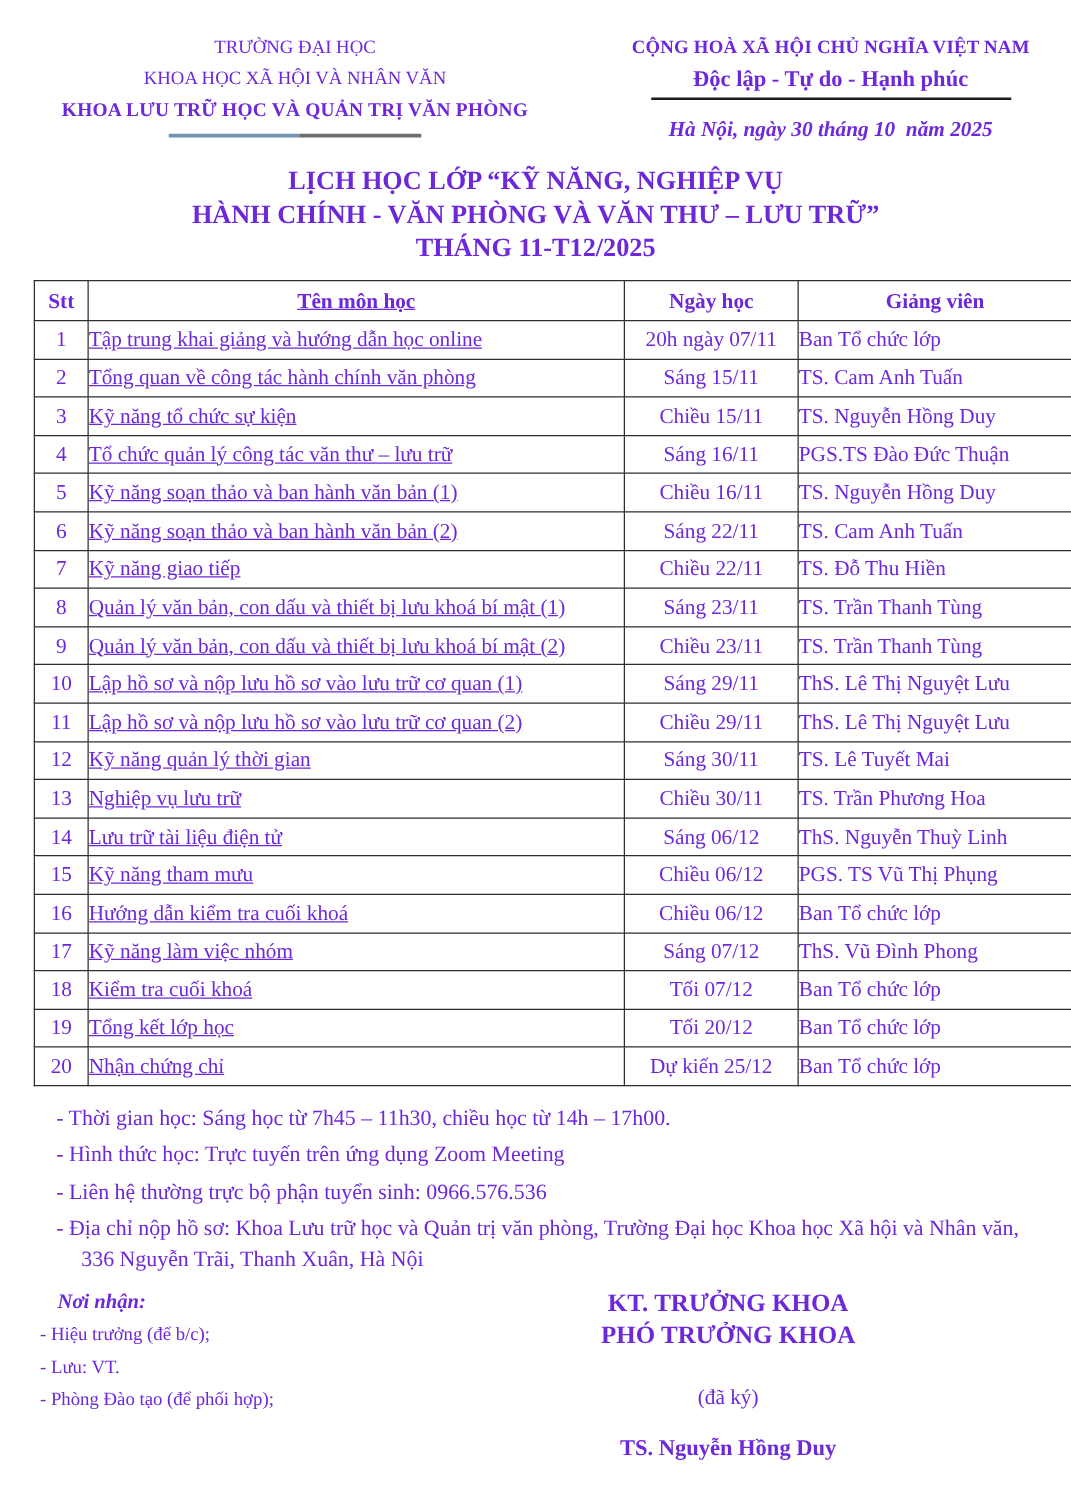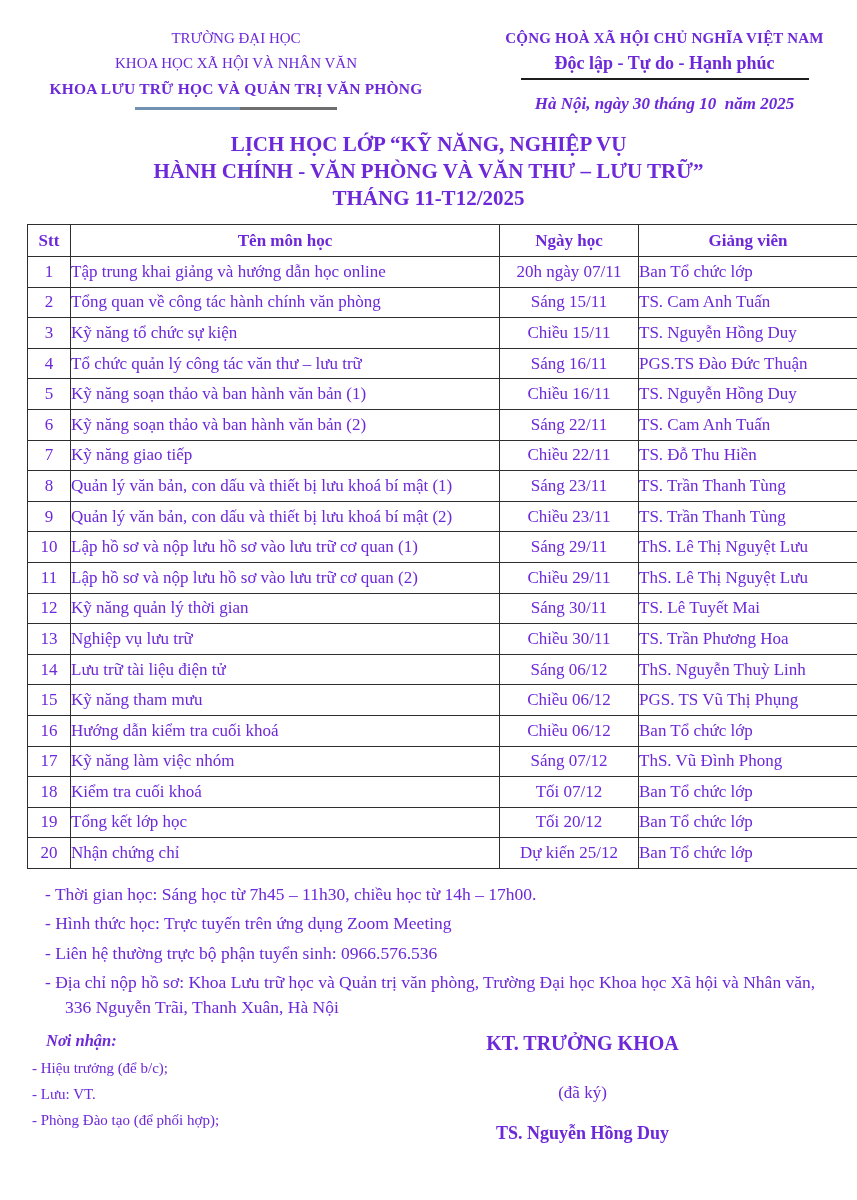--- a/index.html
+++ b/index.html
@@ -35,21 +35,21 @@
     font-size:17px;
   }
   table.schedule th,table.schedule td{
     border:1px solid #2e2e2e;
     padding:0;
     overflow:hidden;white-space:nowrap;
   }
   table.schedule th{height:31px;font-weight:bold;text-align:center;font-size:17px;}
   table.schedule td{height:29.6px;}
   .c0{width:42px;text-align:center;}
-  .c1{width:428px;text-align:left;}
+  .c1{width:428px;text-align:left;text-decoration:underline;}
   td.c1{padding-left:8px;}
   .c2{width:138px;text-align:center;}
   .c3{width:218px;}
   td.c3{text-align:left;padding-right:3px;}
   
   .notes{margin:13px 34px 0 28px;font-size:17.5px;line-height:25px;}
   .note-item{padding-left:37px;text-indent:-20px;margin-bottom:4.5px;}
   
   .doc-footer{display:flex;margin-top:11px;}
   .recipients{width:368px;padding-left:32px;box-sizing:border-box;}
@@ -230,18 +230,19 @@
     <div class="recipients">
       <div class="recipients-title">Nơi nhận:</div>
       <div>
           <div class="recipient-item">- Hiệu trưởng (để b/c);</div>
           <div class="recipient-item">- Lưu: VT.</div>
           <div class="recipient-item">- Phòng Đào tạo (để phối hợp);</div>
         </div>
     </div>
     <div class="signature">
       <div class="sig-line">KT. TRƯỞNG KHOA</div>
+      <div class="sig-line">PHÓ TRƯỞNG KHOA</div>
       <div class="signed-note">(đã ký)</div>
       <div class="signer-name">TS. Nguyễn Hồng Duy</div>
     </div>
   </div>
 
 </div>
 
 </body></html>

